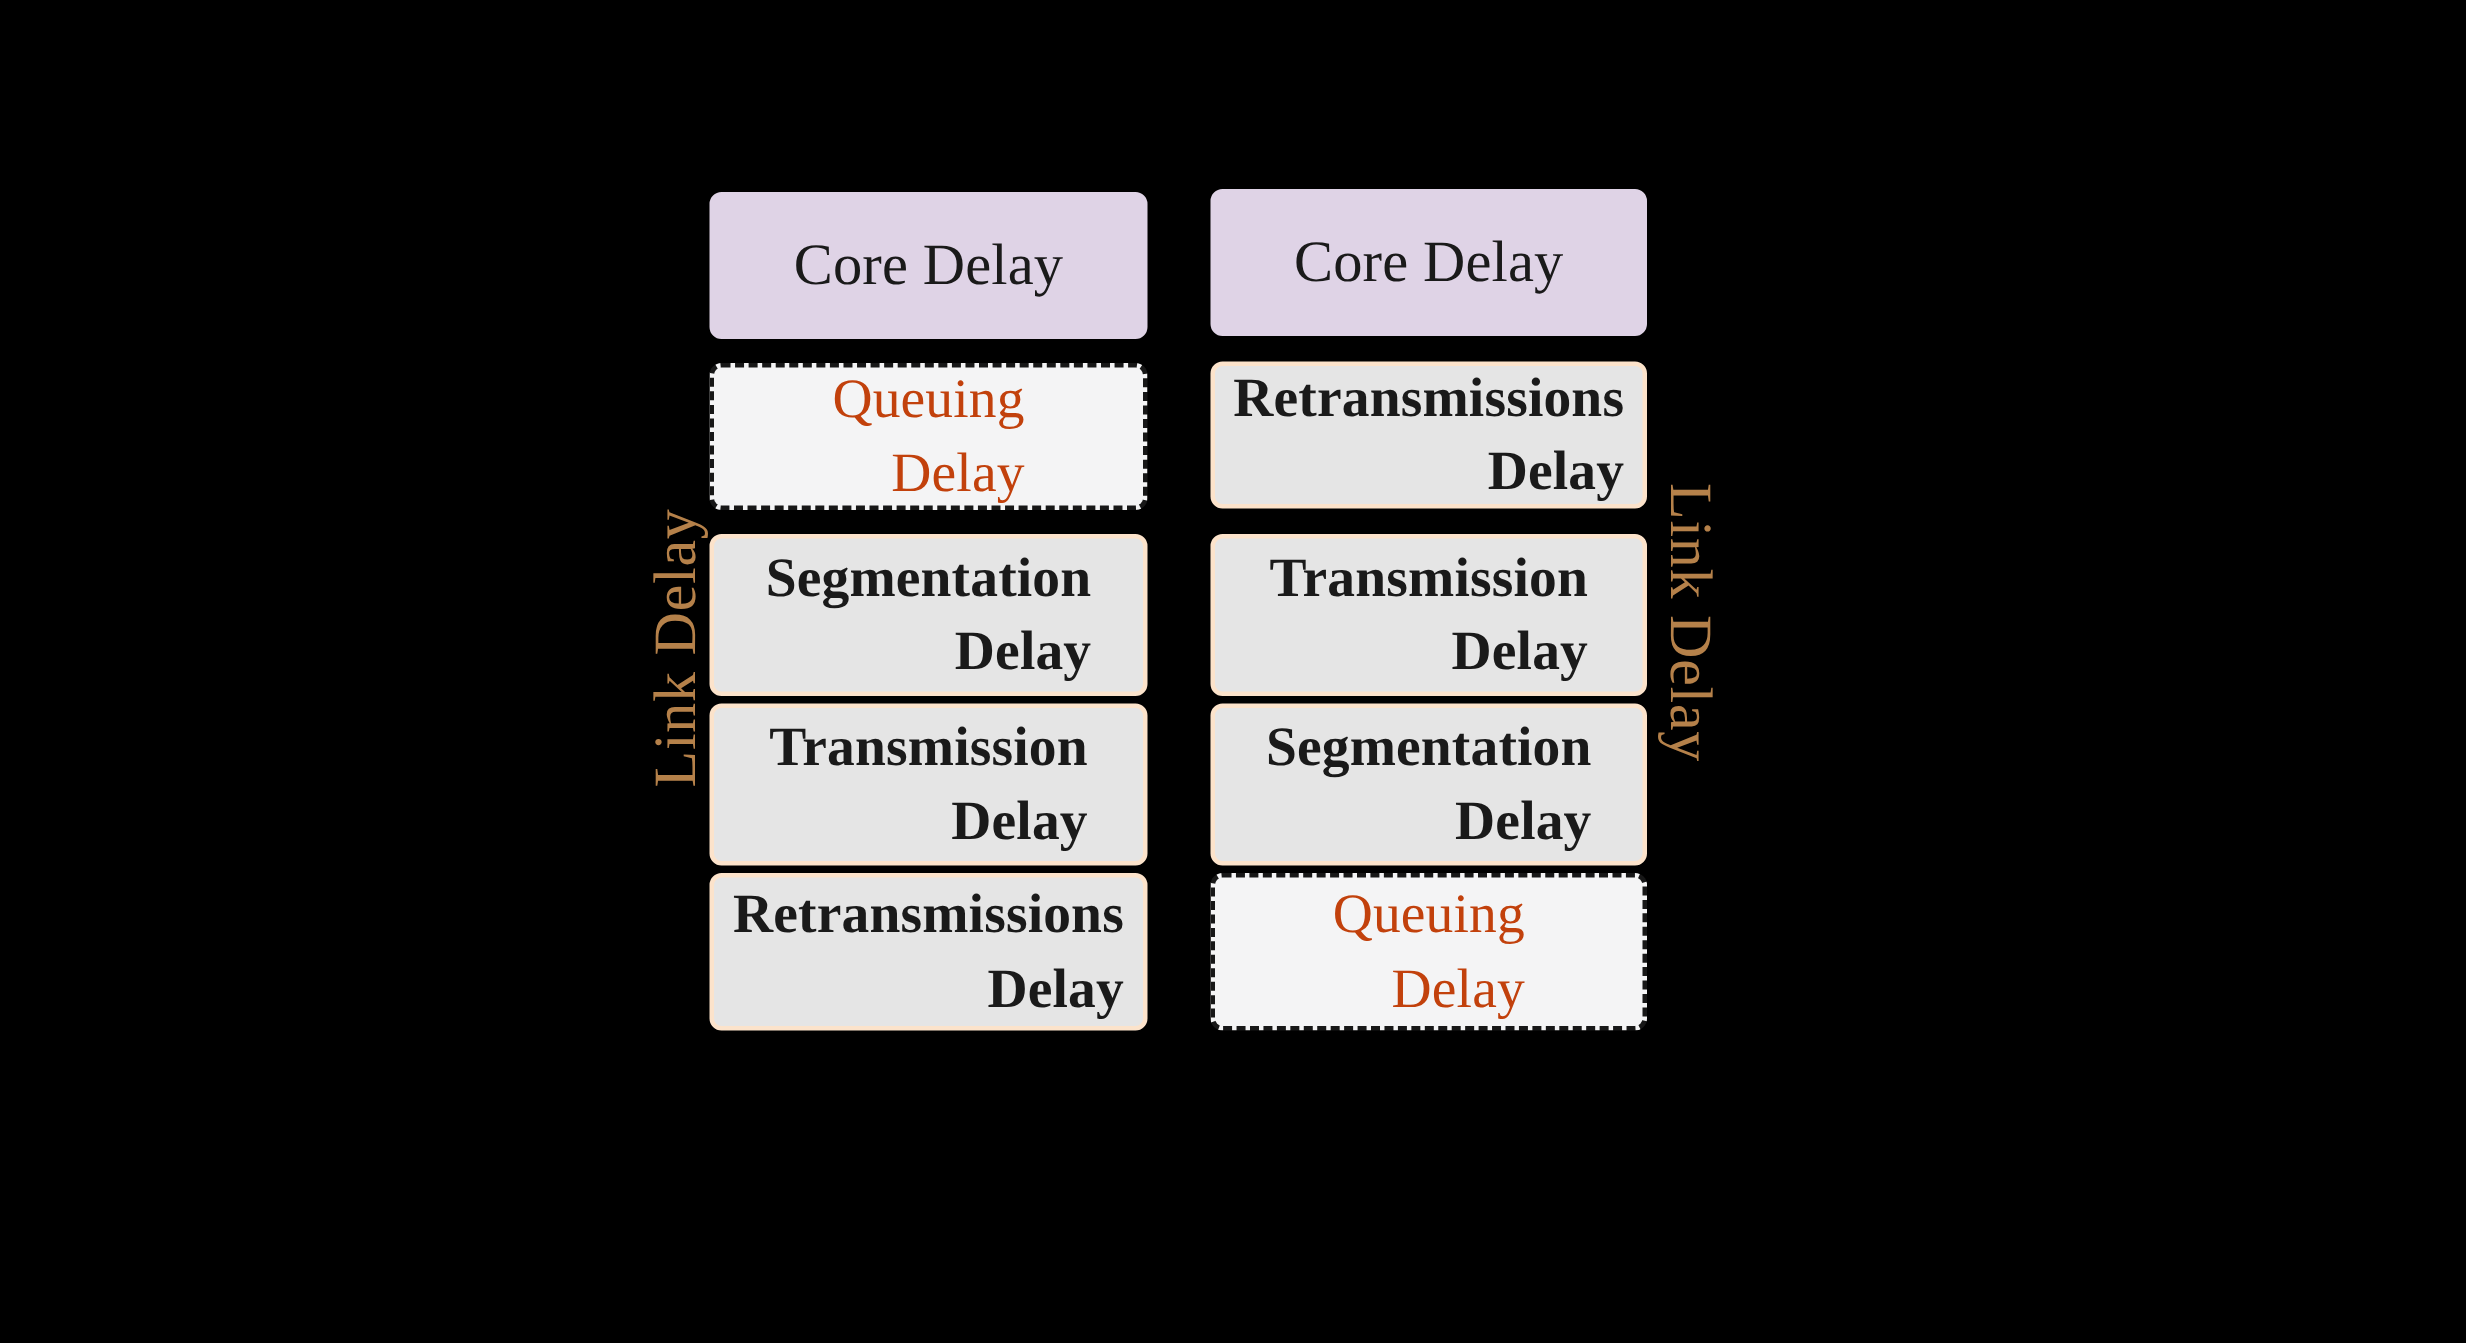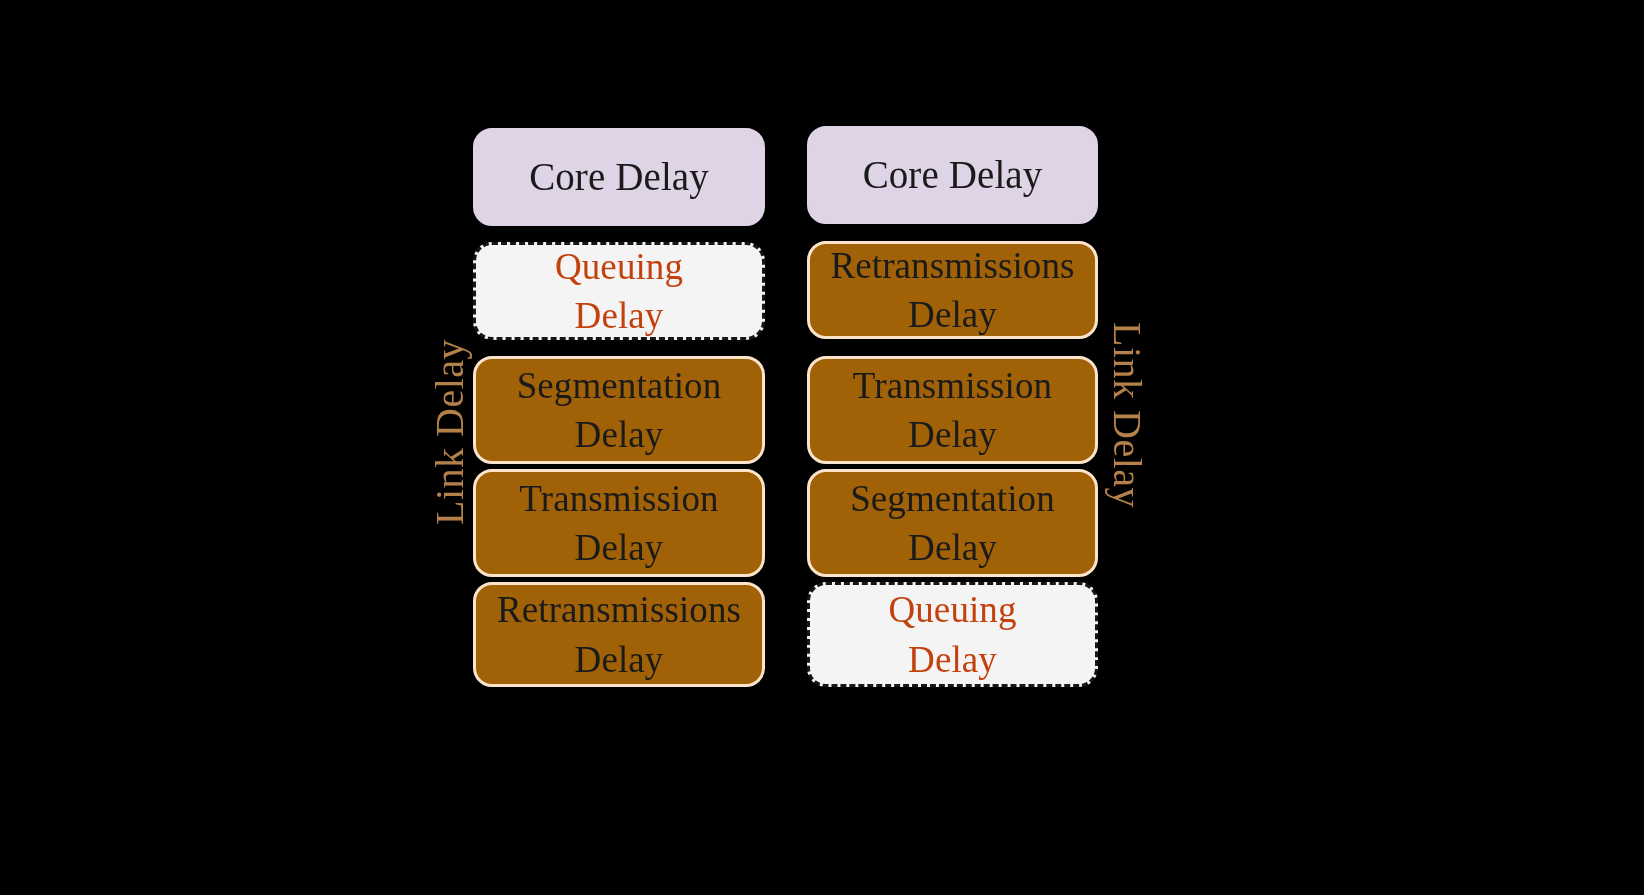--- a/index.html
+++ b/index.html
@@ -39,47 +39,48 @@
 
   #column-right {
     left: 807px;
     top: 126px;
     width: 291px;
   }
 
   
   .delay-box {
     box-sizing: border-box;
-    border-radius: 19px;
+    border-radius: 8px;
     display: flex;
     align-items: center;
     justify-content: center;
-    text-align: center;
+    text-align: right;
     color: #1a1a1a;
     font-size: 37px;
     line-height: 1.33;
     letter-spacing: 0.1px;
     padding: 4px 8px;
     white-space: pre-line;
     border: 3px solid transparent;
   }
 
   .delay-box.single-line {
     font-size: 39px;
   }
 
   
   .v-core {
     background: #dfd3e6;
     border-color: #dfd3e6;
   }
 
   .v-link {
-    background: #a16207;
+    background: #e5e5e5;
     border-color: #fce3cb;
+    font-weight: bold;
   }
 
   .v-queue {
     background: #f4f4f5;
     border: 3px dashed #171717;
     color: #c2410c;
   }
 
   
   #column-left .slot-0 { height: 98px; margin-bottom: 16px; }

